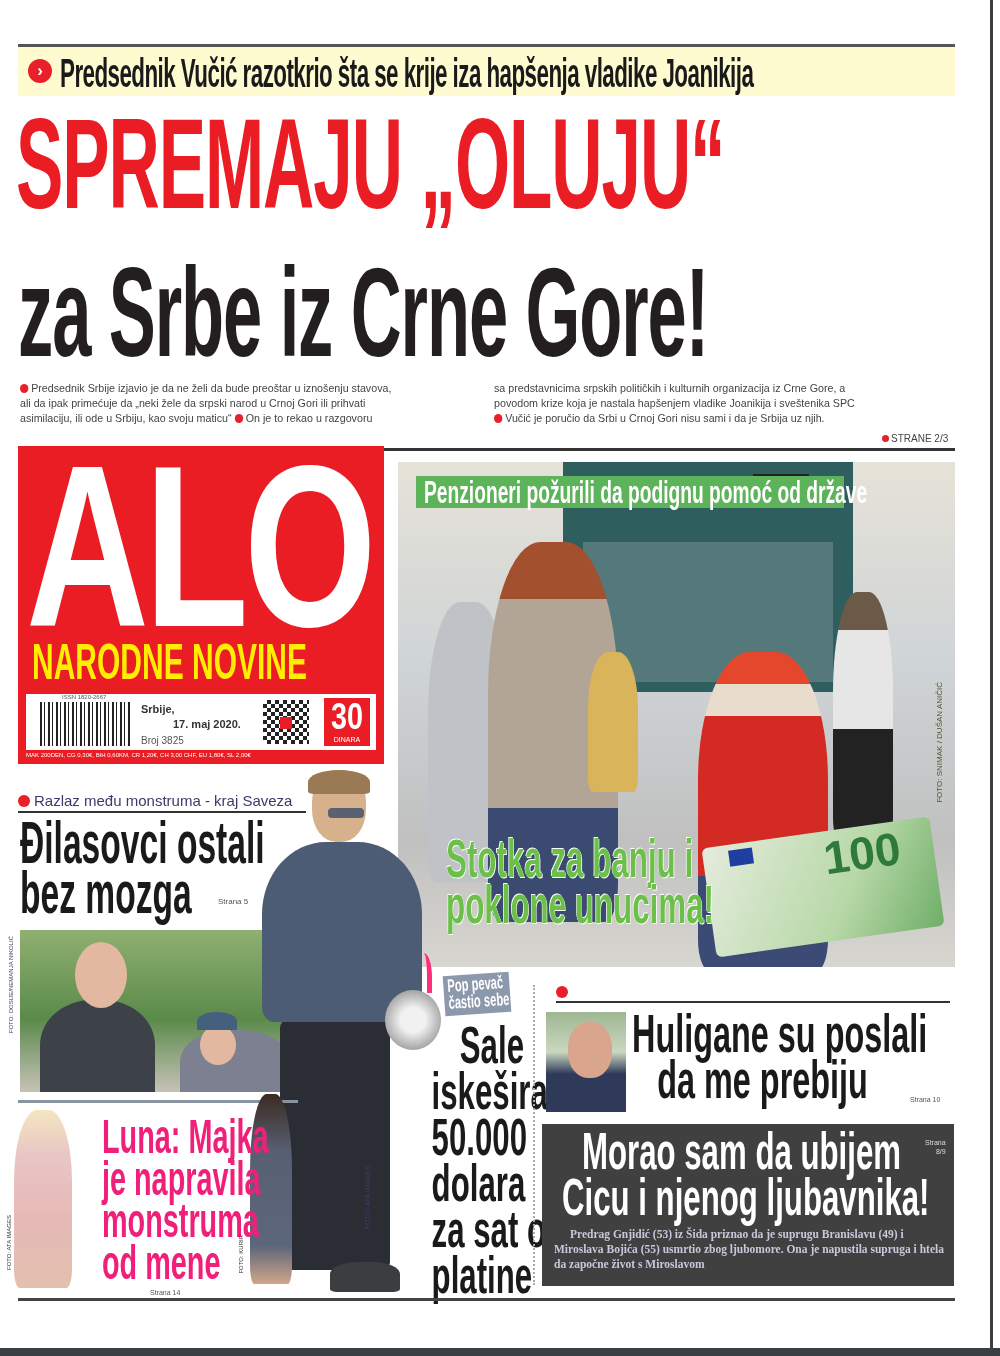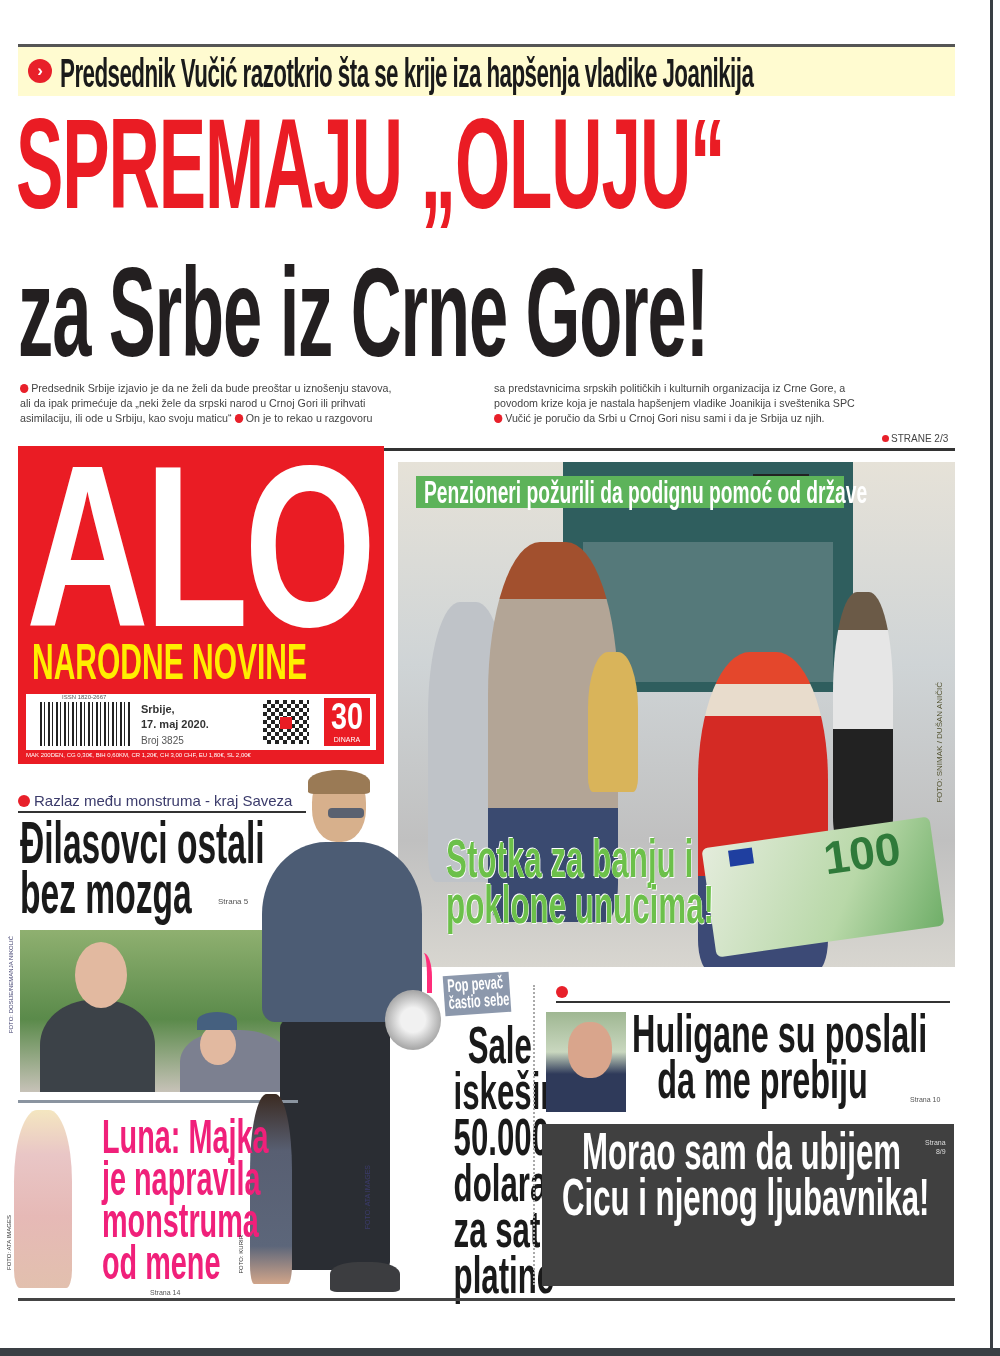--- a/index.html
+++ b/index.html
@@ -25,21 +25,21 @@
   .top-rule { position: absolute; left: 18px; top: 448px; width: 937px; height: 3px; background: #333; }
 
   
   .masthead { position: absolute; left: 18px; top: 446px; width: 366px; height: 318px; background: #ea1c24; }
   .logo { position: absolute; left: 8px; top: -14px; font-size: 230px; color: #fff; font-weight: bold; letter-spacing: -6px; line-height: 230px; transform: scaleX(0.74); transform-origin: left top; white-space: nowrap; }
   .sublogo { position: absolute; left: 14px; top: 190px; font-size: 50px; color: #ffee00; font-weight: bold; line-height: 52px; transform: scaleX(0.6); transform-origin: left top; white-space: nowrap; }
   .infobox { position: absolute; left: 8px; top: 248px; width: 350px; height: 56px; background: #fff; }
   .barcode { position: absolute; left: 14px; top: 8px; width: 90px; height: 44px; background: repeating-linear-gradient(90deg, #222 0 2px, #fff 2px 4px, #222 4px 5px, #fff 5px 8px); }
   .isbn { position: absolute; left: 36px; top: 0px; font-size: 6px; color: #555; }
   .date1, .date2 { position: absolute; left: 115px; font-size: 11px; font-weight: bold; color: #333; }
-  .date1 { top: 9px; } .date2 { top: 24px; }
+  .date1 { top: 9px; } .date2 { top: 24px; margin-left: 32px; }
   .issue { position: absolute; left: 115px; top: 41px; font-size: 10px; color: #555; }
   .qr { position: absolute; left: 235px; top: 4px; width: 50px; height: 48px; background:
       repeating-conic-gradient(#222 0 25%, #fff 0 50%) 0 0/8px 8px; border: 2px solid #fff; }
   .qr .badge { position: absolute; left: 17px; top: 17px; width: 12px; height: 12px; background: #ea1c24; }
   .price { position: absolute; left: 296px; top: 2px; width: 50px; height: 52px; background: #ea1c24; border: 2px solid #fff; color: #fff; text-align: center; }
   .price .num { font-size: 36px; font-weight: bold; line-height: 38px; transform: scaleX(0.8); display: block; }
   .price .cur { font-size: 7px; display: block; }
   .intl { position: absolute; left: 8px; top: 306px; font-size: 6px; color: #fff; white-space: nowrap; }
 
   
@@ -77,21 +77,21 @@
   .man-glass { position: absolute; left: 328px; top: 808px; width: 36px; height: 10px; background: #5a6170; border-radius: 4px; }
   .man-body { position: absolute; left: 262px; top: 842px; width: 160px; height: 180px; background: #4c5c74; border-radius: 40% 40% 8% 8%; }
   .man-legs { position: absolute; left: 280px; top: 1020px; width: 110px; height: 250px; background: #2a2d33; border-radius: 8px; }
   .man-shoe { position: absolute; left: 330px; top: 1262px; width: 70px; height: 30px; background: #3c3d40; border-radius: 40% 40% 10% 10%; }
 
   
   .watch { position: absolute; left: 385px; top: 990px; width: 56px; height: 60px; border-radius: 50%; background: radial-gradient(circle, #f1f1f1 30%, #a9a9a9 70%); }
   .watch-arrow { position: absolute; left: 418px; top: 953px; width: 14px; height: 40px; border-right: 5px solid #ff2d7a; border-radius: 0 60% 0 0; }
   .poptag { position: absolute; left: 444px; top: 974px; width: 66px; height: 40px; background: #8c98ac; color: #fff; font-size: 18px; font-weight: bold; line-height: 17px; padding: 2px 4px; transform: rotate(-4deg); }
   .poptag span { display: inline-block; transform: scaleX(0.62); transform-origin: left top; white-space: nowrap; }
-  .sale { position: absolute; left: 392px; top: 1022px; width: 154px; text-align: center; }
+  .sale { position: absolute; left: 370px; top: 1022px; width: 154px; text-align: right; }
   .sale div { font-size: 52px; font-weight: bold; color: #1a1a1a; line-height: 46px; white-space: nowrap; transform: scaleX(0.6); transform-origin: right top; }
   .dots-rule { position: absolute; left: 533px; top: 985px; width: 1px; height: 300px; border-left: 2px dotted #aaa; }
   .sale-credit { position: absolute; left: 364px; top: 1165px; font-size: 7px; color: #3b3b6b; writing-mode: vertical-rl; transform: rotate(180deg); }
 
   
   .luna-box { position: absolute; left: 18px; top: 1100px; width: 280px; height: 3px; background: #8a94a0; }
   .luna-left { position: absolute; left: 14px; top: 1110px; width: 58px; height: 178px; background: linear-gradient(180deg, #f4e6c0 0%, #e9c6c6 25%, #e6b9b6 60%, #e2c0ae 100%); border-radius: 40% 40% 10% 10%; }
   .luna-right { position: absolute; left: 250px; top: 1094px; width: 42px; height: 190px; background: linear-gradient(180deg, #3b2b22 0%, #585f72 30%, #5c667a 80%, #d1a58a 100%); border-radius: 40% 40% 10% 10%; }
   .luna { position: absolute; left: 68px; top: 1116px; width: 170px; text-align: center; }
   .luna div { font-size: 48px; font-weight: bold; color: #f0207a; line-height: 42px; white-space: nowrap; transform: scaleX(0.6); transform-origin: center top; }
@@ -256,15 +256,16 @@
 </div>
 <div class="hul-page">Strana 10</div>
 
 <div class="cica">
   <div class="t t1">Morao sam da ubijem</div>
   <div class="t t2">Cicu i njenog ljubavnika!</div>
   <div class="pg">
     <span>Strana</span><br>
     <span>8/9</span>
   </div>
+  <div class="body">Predrag Gnjidić (53) iz Šida priznao da je suprugu Branislavu (49) i Miroslava Bojića (55) usmrtio zbog ljubomore. Ona je napustila supruga i htela da započne život s Miroslavom</div>
 </div>
 
 <div class="bottom-rule"></div>
 
 </body></html>

